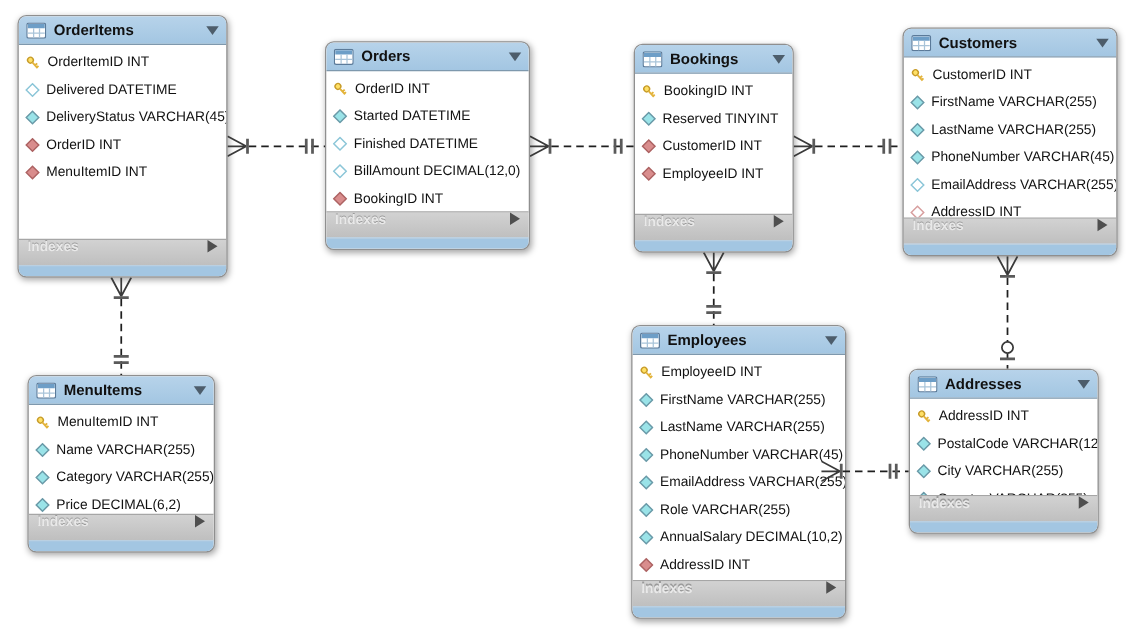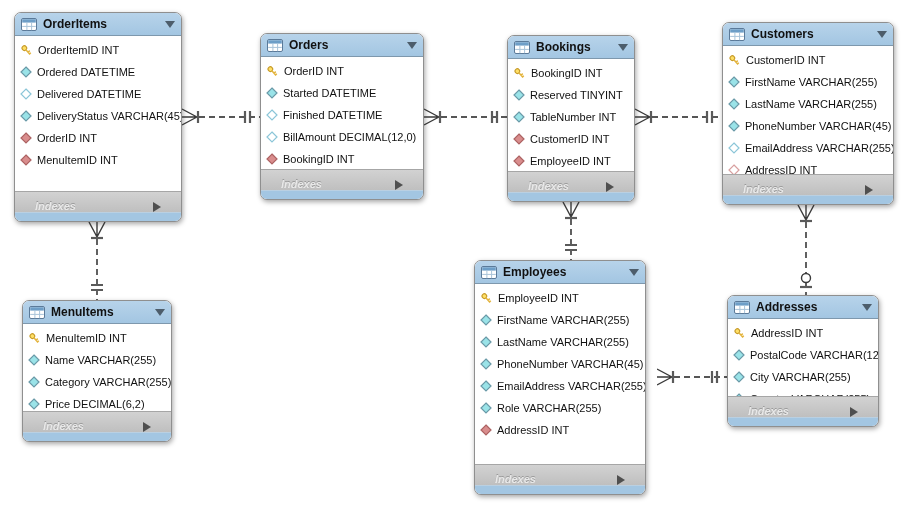--- a/index.html
+++ b/index.html
@@ -23,23 +23,23 @@
   .t-collapse {
     width: 0; height: 0; flex: 0 0 auto;
     border-left: 5px solid transparent; border-right: 5px solid transparent;
     border-top: 7px solid #4d5d6b;
   }
   .t-fields { flex: 1 1 auto; padding-top: 3px; overflow: hidden; }
   .t-row { display: flex; align-items: center; height: 22px; padding: 0 5px; gap: 5px; }
   .t-row svg { flex: 0 0 auto; }
   .t-label { font-size: 11px; color: #111; white-space: nowrap; }
   .t-indexes {
-    flex: 0 0 20px; height: 20px; display: flex; align-items: flex-end;
+    flex: 0 0 20px; height: 20px; display: flex; align-items: flex-start;
     background: linear-gradient(180deg, #d2d2d2, #bfbfbf);
-    border-top: 1px solid #a6a6a6; padding: 0 20px; font-style: italic;
+    border-top: 1px solid #a6a6a6; padding: 0 7px;
   }
   .t-indexes-label {
     flex: 1 1 auto; font-size: 11px; font-weight: bold;
     color: #e9e9e9; text-shadow: 0 -1px 0 #9a9a9a;
   }
   .t-expand {
     width: 0; height: 0; flex: 0 0 auto;
     border-top: 5px solid transparent; border-bottom: 5px solid transparent;
     border-left: 8px solid #4f4f4f;
   }
@@ -75,28 +75,20 @@
                 <circle cx="6.5" cy="3.3" r="2.3" fill="#ffe066" stroke="#c79b28" stroke-width="1.1"></circle>
                 <path d="M6.5 5.6 L6.5 11.8 M6.5 8.8 L8.8 8.8 M6.5 11 L8.2 11" fill="none" stroke="#e3b33a" stroke-width="1.5"></path>
               </g>
             </svg>
           </span>
           <span class="t-label">OrderItemID INT</span>
         </div>
         <div class="t-row">
           <span style="display: flex; align-items: center;">
             <svg width="12" height="12" viewBox="0 0 12 12">
-              <polygon points="6,1 11,6 6,11 1,6" fill="#9ae3e8" stroke="#6a9aa8" stroke-width="1.2"></polygon>
-            </svg>
-          </span>
-          <span class="t-label">Ordered DATETIME</span>
-        </div>
-        <div class="t-row">
-          <span style="display: flex; align-items: center;">
-            <svg width="12" height="12" viewBox="0 0 12 12">
               <polygon points="6,1 11,6 6,11 1,6" fill="#ffffff" stroke="#8cc6d8" stroke-width="1.2"></polygon>
             </svg>
           </span>
           <span class="t-label">Delivered DATETIME</span>
         </div>
         <div class="t-row">
           <span style="display: flex; align-items: center;">
             <svg width="12" height="12" viewBox="0 0 12 12">
               <polygon points="6,1 11,6 6,11 1,6" fill="#9ae3e8" stroke="#6a9aa8" stroke-width="1.2"></polygon>
             </svg>
@@ -221,28 +213,20 @@
           <span style="display: flex; align-items: center;">
             <svg width="12" height="12" viewBox="0 0 12 12">
               <polygon points="6,1 11,6 6,11 1,6" fill="#9ae3e8" stroke="#6a9aa8" stroke-width="1.2"></polygon>
             </svg>
           </span>
           <span class="t-label">Reserved TINYINT</span>
         </div>
         <div class="t-row">
           <span style="display: flex; align-items: center;">
             <svg width="12" height="12" viewBox="0 0 12 12">
-              <polygon points="6,1 11,6 6,11 1,6" fill="#9ae3e8" stroke="#6a9aa8" stroke-width="1.2"></polygon>
-            </svg>
-          </span>
-          <span class="t-label">TableNumber INT</span>
-        </div>
-        <div class="t-row">
-          <span style="display: flex; align-items: center;">
-            <svg width="12" height="12" viewBox="0 0 12 12">
               <polygon points="6,1 11,6 6,11 1,6" fill="#d98d8d" stroke="#ad6363" stroke-width="1.2"></polygon>
             </svg>
           </span>
           <span class="t-label">CustomerID INT</span>
         </div>
         <div class="t-row">
           <span style="display: flex; align-items: center;">
             <svg width="12" height="12" viewBox="0 0 12 12">
               <polygon points="6,1 11,6 6,11 1,6" fill="#d98d8d" stroke="#ad6363" stroke-width="1.2"></polygon>
             </svg>
@@ -379,21 +363,21 @@
           </span>
           <span class="t-label">Price DECIMAL(6,2)</span>
         </div>
       </div>
       <div class="t-indexes">
         <span class="t-indexes-label">Indexes</span>
         <span class="t-expand"></span>
       </div>
       <div class="t-footer"></div>
     </div>
-    <div class="table" style="left: 474px; top: 260px; width: 172px; height: 235px;">
+    <div class="table" style="left: 505px; top: 260px; width: 172px; height: 235px;">
       <div class="t-header">
         <span style="display: flex; align-items: center;">
           <svg width="16" height="13" viewBox="0 0 16 13">
             <rect x="0.5" y="0.5" width="15" height="12" rx="1.5" fill="#ffffff" stroke="#5b7a99"></rect>
             <rect x="1.2" y="1.2" width="13.6" height="3.4" fill="#6d9ec7"></rect>
             <line x1="5.9" y1="4.6" x2="5.9" y2="12.2" stroke="#a9c4d9" stroke-width="1"></line>
             <line x1="10.6" y1="4.6" x2="10.6" y2="12.2" stroke="#a9c4d9" stroke-width="1"></line>
             <line x1="1.2" y1="8.4" x2="14.8" y2="8.4" stroke="#a9c4d9" stroke-width="1"></line>
           </svg>
         </span>
@@ -444,20 +428,28 @@
           </span>
           <span class="t-label">EmailAddress VARCHAR(255)</span>
         </div>
         <div class="t-row">
           <span style="display: flex; align-items: center;">
             <svg width="12" height="12" viewBox="0 0 12 12">
               <polygon points="6,1 11,6 6,11 1,6" fill="#9ae3e8" stroke="#6a9aa8" stroke-width="1.2"></polygon>
             </svg>
           </span>
           <span class="t-label">Role VARCHAR(255)</span>
+        </div>
+        <div class="t-row">
+          <span style="display: flex; align-items: center;">
+            <svg width="12" height="12" viewBox="0 0 12 12">
+              <polygon points="6,1 11,6 6,11 1,6" fill="#9ae3e8" stroke="#6a9aa8" stroke-width="1.2"></polygon>
+            </svg>
+          </span>
+          <span class="t-label">AnnualSalary DECIMAL(10,2)</span>
         </div>
         <div class="t-row">
           <span style="display: flex; align-items: center;">
             <svg width="12" height="12" viewBox="0 0 12 12">
               <polygon points="6,1 11,6 6,11 1,6" fill="#d98d8d" stroke="#ad6363" stroke-width="1.2"></polygon>
             </svg>
           </span>
           <span class="t-label">AddressID INT</span>
         </div>
       </div>

